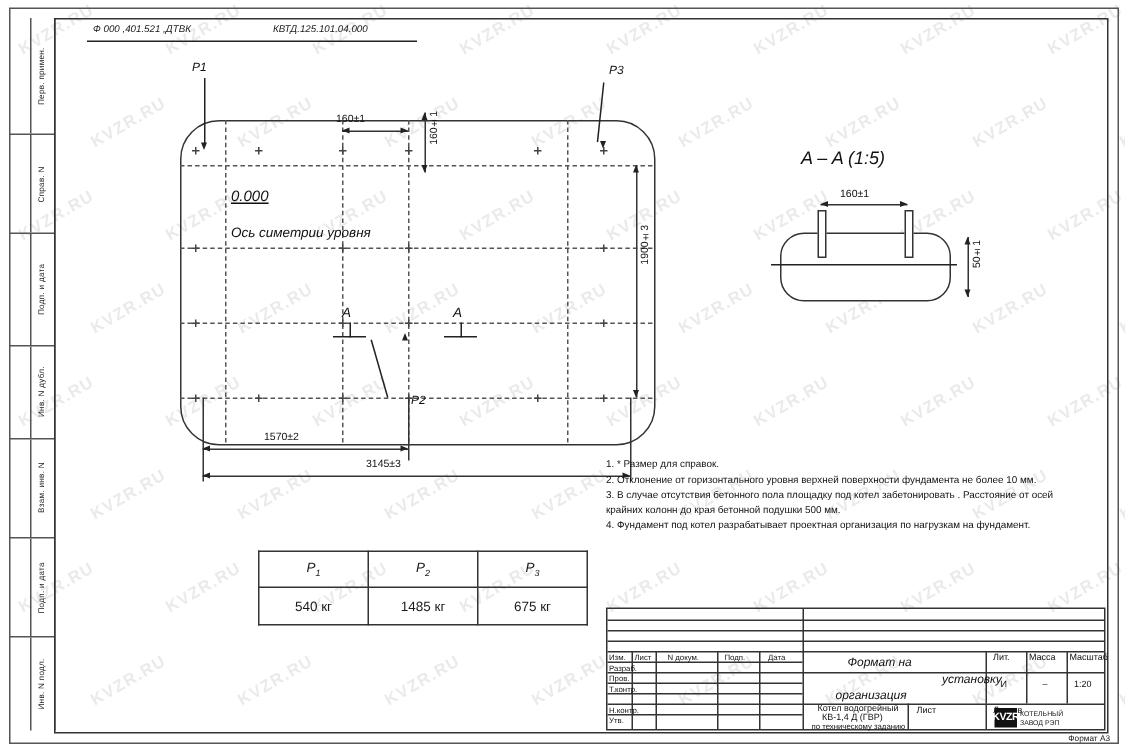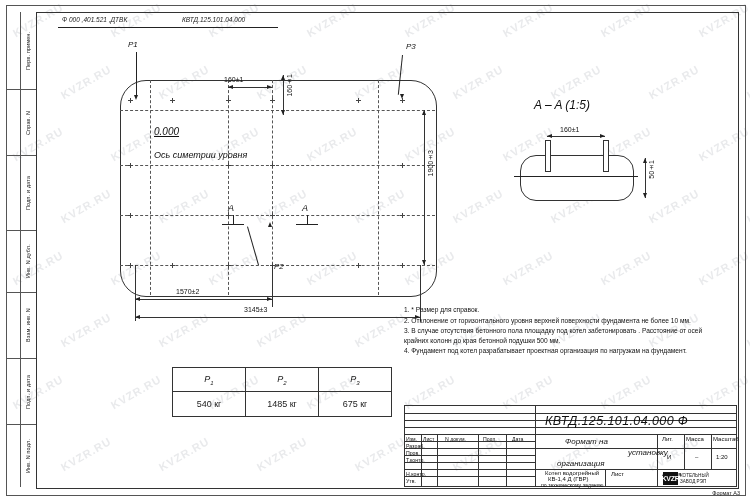--- a/index.html
+++ b/index.html
@@ -344,21 +344,20 @@
     <div class="v" style="left:32px;top:28px;bottom:0;"></div>
     <div class="v" style="left:73px;top:28px;bottom:0;"></div>
     <div class="v" style="left:101px;top:28px;bottom:0;"></div>
     <div class="v" style="left:130px;top:0;bottom:0;"></div>
     <div class="v" style="left:252px;top:28px;height:35px;"></div>
     <div class="v" style="left:279px;top:28px;height:35px;"></div>
     <div class="v" style="left:306px;top:28px;height:35px;"></div>
     <div class="v" style="left:200px;top:63px;bottom:0;"></div>
     <div class="v" style="left:252px;top:63px;bottom:0;"></div>
 
-    <div class="t big lbl-i" style="left:140px;top:8px;">КВТД.125.101.04.000 Ф</div>
 
     <div class="t mid" style="left:160px;top:31px;">Формат на</div>
     <div class="t mid" style="left:175px;top:42px;margin-left:48px;">установку</div>
     <div class="t mid" style="left:152px;top:53px;">организация</div>
 
     <div class="t sm" style="left:257px;top:30px;">Лит.</div>
     <div class="t sm" style="left:281px;top:30px;">Масса</div>
     <div class="t sm" style="left:308px;top:30px;">Масштаб</div>
     <div class="t sm" style="left:262px;top:48px;">И</div>
     <div class="t sm" style="left:290px;top:48px;">–</div>

